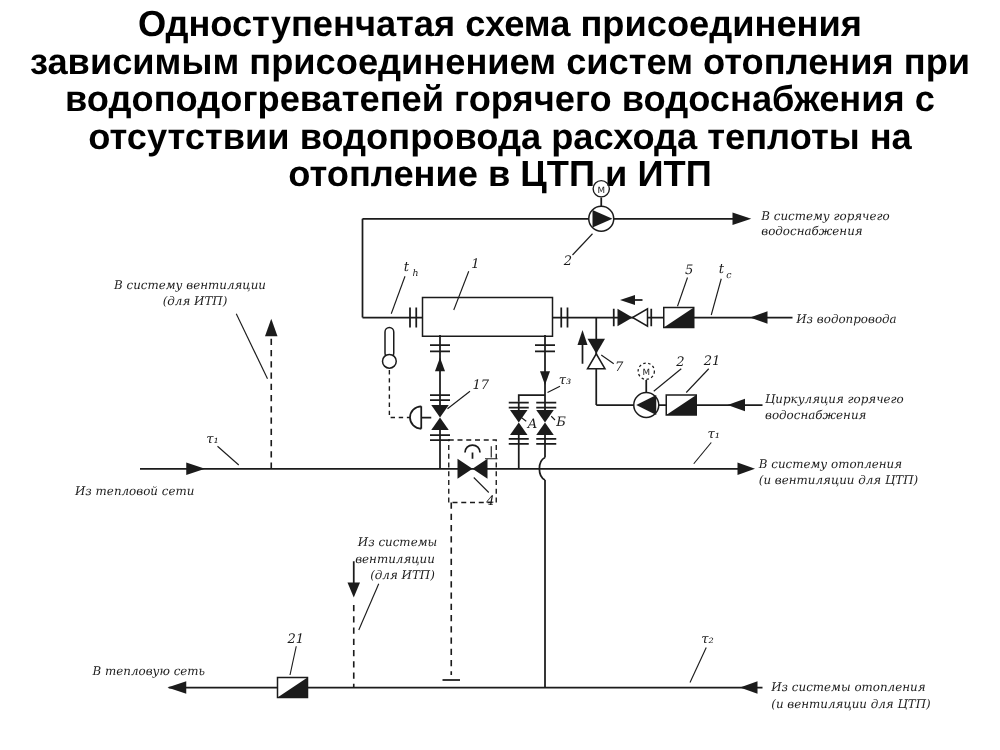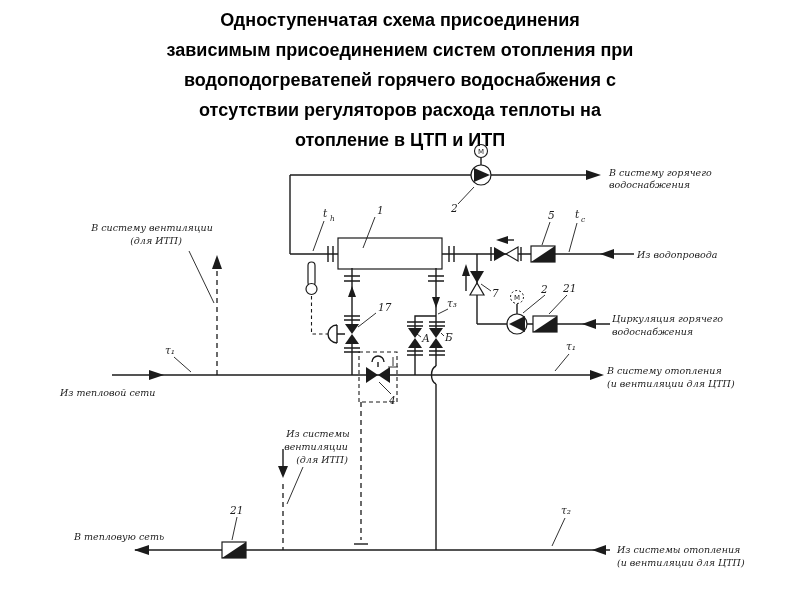--- a/index.html
+++ b/index.html
@@ -1,19 +1,19 @@
 <!DOCTYPE html>
 <html><head>
 <meta charset="utf-8">
 <style>
   html,body{margin:0;padding:0;background:#fff;}
   .stage{position:relative;width:800px;height:600px;background:#ffffff;overflow:hidden;
          font-family:"Liberation Sans",sans-serif;}
   .title{position:absolute;top:5px;left:0;width:100%;text-align:center;color:#000;
-         font-weight:bold;font-size:18px;line-height:30px;z-index:1;}
+         font-weight:bold;font-size:29px;line-height:30px;z-index:1;}
   .diagram{position:absolute;top:0;left:0;z-index:2;}
   .lbl{font-family:"DejaVu Serif",serif;font-style:italic;font-size:9.5px;fill:#1b1b1b;}
   .tag{font-family:"DejaVu Serif",serif;font-style:italic;font-size:10.5px;fill:#1b1b1b;}
   .sub{font-family:"DejaVu Serif",serif;font-style:italic;font-size:7.5px;fill:#1b1b1b;}
   .mot{font-family:"DejaVu Sans",sans-serif;font-size:7px;fill:#1b1b1b;}
   .pipe{stroke:#1b1b1b;stroke-width:1.4;fill:none;}
   .thin{stroke:#1b1b1b;stroke-width:0.9;fill:none;}
   .dash{stroke:#1b1b1b;stroke-width:1.3;fill:none;stroke-dasharray:5,4;}
   .dash2{stroke:#1b1b1b;stroke-width:1.1;fill:none;stroke-dasharray:3.5,3;}
   .solid{fill:#1b1b1b;stroke:none;}
@@ -21,21 +21,21 @@
 </style>
 </head>
 <body>
 
 <div class="stage">
 
   <div class="title">
     <div>Одноступенчатая схема присоединения</div>
     <div>зависимым присоединением систем отопления при</div>
     <div>водоподогреватепей горячего водоснабжения с</div>
-    <div>отсутствии регуляторов расхода теплоты на</div>
+    <div>отсутствии водопровода расхода теплоты на</div>
     <div>отопление в ЦТП и ИТП</div>
   </div>
 
   <svg class="diagram" width="800" height="600" viewBox="0 0 800 600">
 
     <g>
       <path class="pipe" d="M290,175 H588"></path>
       <polygon class="solid" points="601,175 586,170 586,180"></polygon>
       <path class="pipe" d="M290,175 V254"></path>
     </g>

